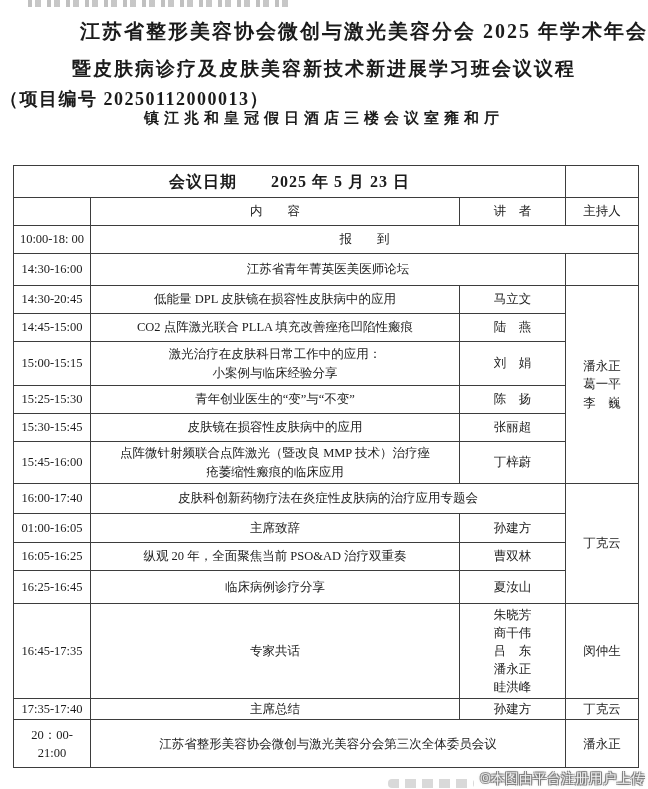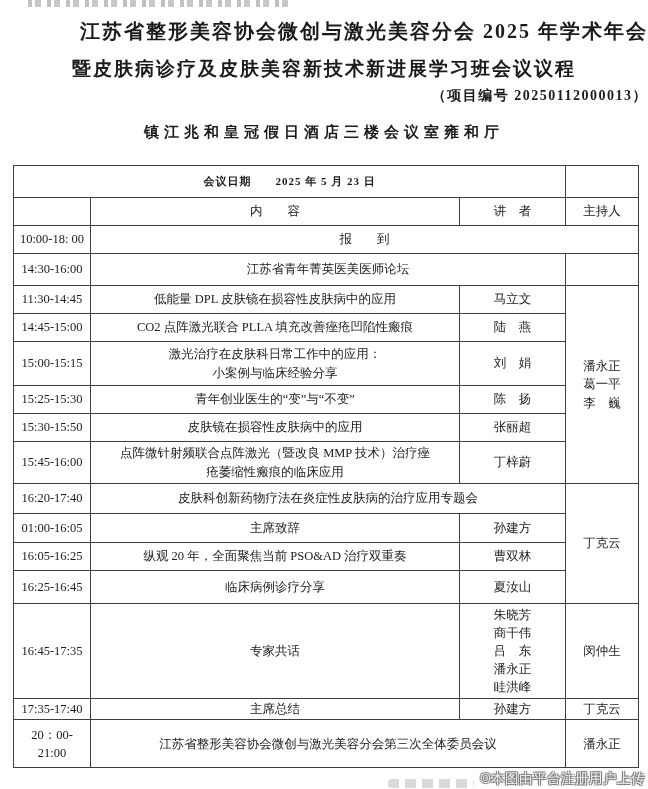--- a/index.html
+++ b/index.html
@@ -5,35 +5,35 @@
   html,body{margin:0;padding:0;}
   body{
     width:648px;height:789px;background:#ffffff;position:relative;overflow:hidden;
     font-family:"Liberation Serif","DejaVu Serif",serif;color:#1b1b1b;
   }
   
   .title1{position:absolute;top:18px;left:0;width:648px;text-align:right;
     font-size:20px;font-weight:bold;letter-spacing:2px;}
   .title2{position:absolute;top:56px;left:0;width:648px;text-align:center;
     font-size:19px;font-weight:bold;letter-spacing:2px;}
-  .proj{position:absolute;top:87px;left:0;width:648px;text-align:right;
-    font-size:14px;font-weight:bold;letter-spacing:1.5px;}
+  .proj{position:absolute;top:87px;left:0;width:648px;text-align:left;
+    font-size:18px;font-weight:bold;letter-spacing:1.5px;}
   .venue{position:absolute;top:109px;left:0;width:648px;text-align:center;
-    font-size:15px;font-weight:bold;letter-spacing:5px;margin-top:14px;}
+    font-size:15px;font-weight:bold;letter-spacing:5px;}
   
   .top-frag{position:absolute;top:0;left:28px;width:266px;height:7px;opacity:.55;
     background:repeating-linear-gradient(90deg,#8d8d8d 0 4px,transparent 4px 7px,#9a9a9a 7px 13px,transparent 13px 19px);}
   .bottom-smudge{position:absolute;left:388px;top:779px;width:86px;height:9px;opacity:.5;
     border-radius:4px;background:repeating-linear-gradient(90deg,#b3b3b3 0 11px,transparent 11px 17px);}
   
   table.agenda{position:absolute;left:13px;top:165px;width:625px;
     border-collapse:collapse;table-layout:fixed;font-size:12.5px;line-height:1.45;}
   table.agenda td{border:1px solid #3d3d3d;text-align:center;vertical-align:middle;
     padding:1px 3px;overflow:hidden;}
-  td.bold{font-weight:bold;font-size:11px;letter-spacing:1px;}
+  td.bold{font-weight:bold;font-size:16px;letter-spacing:1px;}
   td.pre{white-space:pre-line;}
   col.c-time{width:77px;} col.c-content{width:369px;} col.c-speaker{width:106px;} col.c-mod{width:73px;}
   
   .watermark{position:absolute;right:1px;top:769px;height:20px;line-height:20px;
     font-family:"Liberation Sans","DejaVu Sans",sans-serif;font-size:13.5px;font-weight:normal;
     color:#f2f2f2;letter-spacing:0.5px;padding:0 2px;
     text-shadow:1px 1px 0 #7f7f7f,-1px 1px 0 #7f7f7f,1px -1px 0 #7f7f7f,-1px -1px 0 #7f7f7f,0 0 3px #6e6e6e;}
 </style>
 </head>
 <body>
@@ -70,21 +70,21 @@
     <td colspan="3">报　　到</td>
   </tr>
 
   <tr style="height:32px">
     <td>14:30-16:00</td>
     <td colspan="2">江苏省青年菁英医美医师论坛</td>
     <td></td>
   </tr>
 
   <tr style="height:28px">
-    <td>11:30-14:45</td>
+    <td>14:30-20:45</td>
     <td>低能量 DPL 皮肤镜在损容性皮肤病中的应用</td>
     <td>马立文</td>
     <td rowspan="6" class="pre">潘永正
 葛一平
 李　巍</td>
   </tr>
   <tr style="height:28px">
     <td>14:45-15:00</td>
     <td>CO2 点阵激光联合 PLLA 填充改善痤疮凹陷性瘢痕</td>
     <td>陆　燕</td>
@@ -94,33 +94,33 @@
     <td class="pre">激光治疗在皮肤科日常工作中的应用：
 小案例与临床经验分享</td>
     <td>刘　娟</td>
   </tr>
   <tr style="height:28px">
     <td>15:25-15:30</td>
     <td>青年创业医生的“变”与“不变”</td>
     <td>陈　扬</td>
   </tr>
   <tr style="height:28px">
-    <td>15:30-15:50</td>
+    <td>15:30-15:45</td>
     <td>皮肤镜在损容性皮肤病中的应用</td>
     <td>张丽超</td>
   </tr>
   <tr style="height:42px">
     <td>15:45-16:00</td>
     <td class="pre">点阵微针射频联合点阵激光（暨改良 MMP 技术）治疗痤
 疮萎缩性瘢痕的临床应用</td>
     <td>丁梓蔚</td>
   </tr>
 
   <tr style="height:30px">
-    <td>16:20-17:40</td>
+    <td>16:00-17:40</td>
     <td colspan="2">皮肤科创新药物疗法在炎症性皮肤病的治疗应用专题会</td>
     <td rowspan="4">丁克云</td>
   </tr>
   <tr style="height:29px">
     <td>01:00-16:05</td>
     <td>主席致辞</td>
     <td>孙建方</td>
   </tr>
   <tr style="height:28px">
     <td>16:05-16:25</td>

